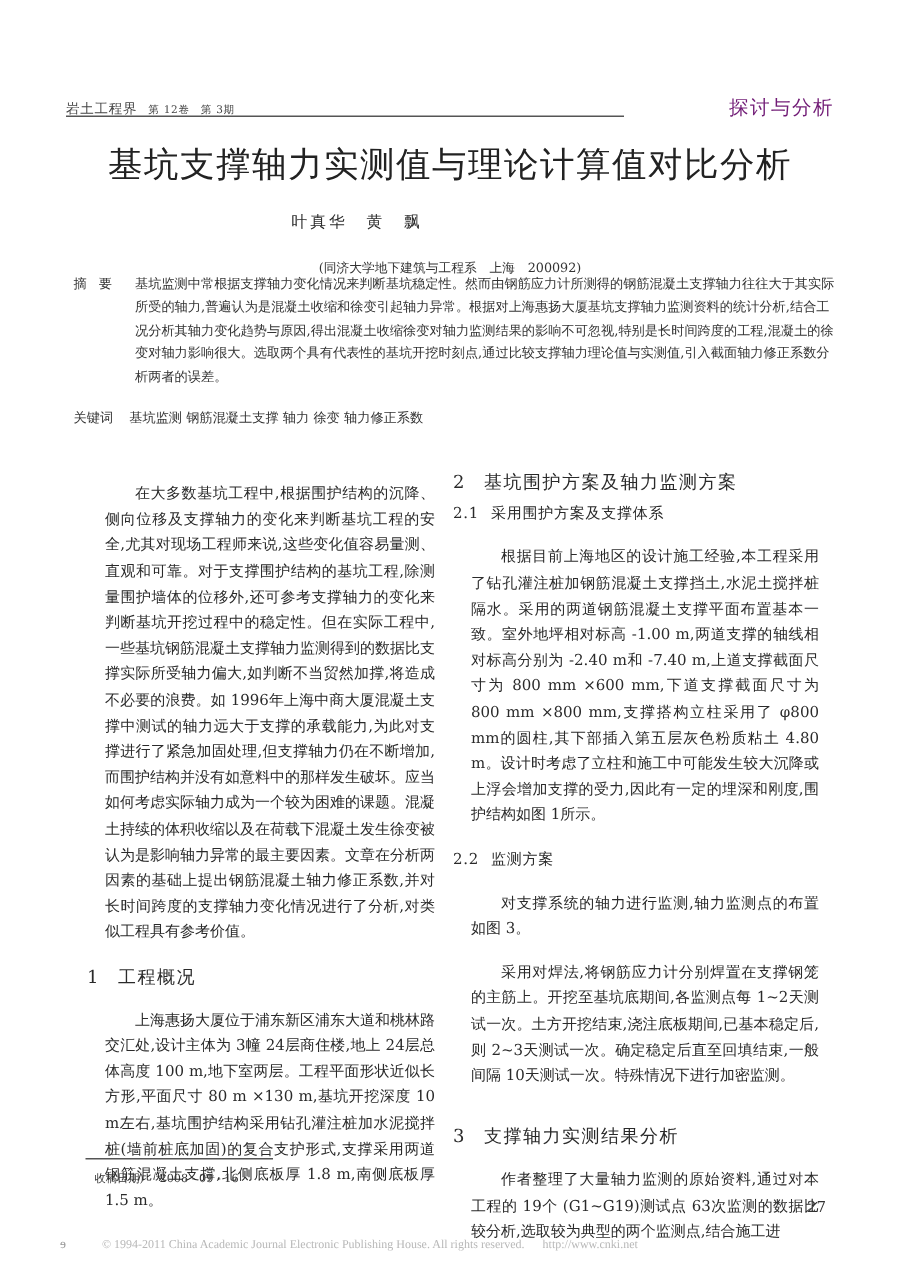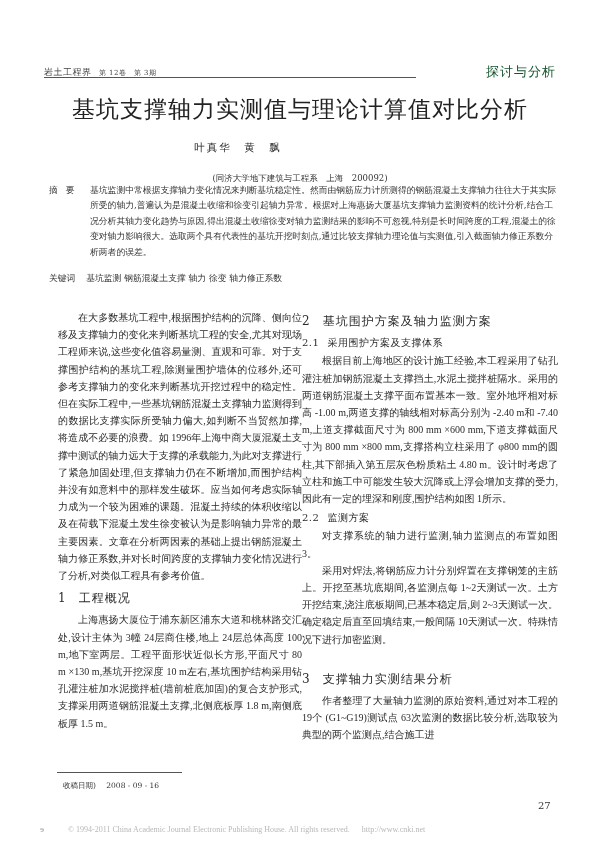--- a/index.html
+++ b/index.html
@@ -6,36 +6,36 @@
     body {
       width: 600px; height: 850px; background: #ffffff; position: relative; overflow: hidden;
       font-family: "DejaVu Serif", "Liberation Serif", serif; color: #2a2a2a;
     }
     .header { position: absolute; left: 44px; top: 64px; width: 512px; height: 18px; }
     .header-left {
       position: absolute; left: 0; top: 2px; font-size: 9px; color: #444; letter-spacing: 0.5px;
     }
     .header-left .small { font-size: 7px; margin-left: 4px; }
     .header-rule { position: absolute; left: 0; top: 13px; width: 372px; border-top: 1px solid #555; }
-    .header-right { position: absolute; right: 0; top: -1px; font-size: 13px; color: #14532d; letter-spacing: 1px; }
+    .header-right { position: absolute; right: 0; top: -1px; font-size: 13px; color: #701a75; letter-spacing: 1px; }
     .title {
       position: absolute; left: 0; top: 94px; width: 600px; text-align: center;
       font-size: 23px; color: #222; letter-spacing: 1px;
     }
     .authors { position: absolute; left: 0; top: 141px; width: 476px; text-align: center; font-size: 10.5px; letter-spacing: 2px; }
     .affil { position: absolute; left: 0; top: 173px; width: 600px; text-align: center; font-size: 8.5px; color: #333; }
     .abstract { position: absolute; left: 90px; top: 183px; width: 470px; font-size: 8.8px; line-height: 15.4px; color: #333; }
     .abstract .lbl { position: absolute; left: -41px; top: 0; letter-spacing: 8px; }
     .kw { position: absolute; left: 49px; top: 273px; font-size: 8.8px; color: #333; }
     .kw span { }
     .kw .kwlbl { margin-right: 8px; }
     .col { position: absolute; top: 309px; width: 244px; font-size: 10px; line-height: 17.2px; color: #2a2a2a; text-align: justify; }
     .col.left { left: 58px; }
     .col.right { left: 302px; width: 256px; }
-    .col p { margin: 0; text-indent: 2em; font-family: Liberation Serif, serif; }
+    .col p { margin: 12px; text-indent: 2em; }
     .h2 { font-size: 12px; margin: 6px 0 4px 0; letter-spacing: 1px; }
     .h2 .num { margin-right: 12px; }
     .h3 { font-size: 10px; margin: 2px 0 1px 0; letter-spacing: 0.5px; }
     .h3 .num { margin-right: 8px; }
     .footnote-rule { position: absolute; left: 57px; top: 772px; width: 125px; border-top: 1px solid #555; }
     .footnote { position: absolute; left: 63px; top: 781px; font-size: 7.5px; color: #333; }
     .footnote .date { margin-left: 8px; }
     .pageno { position: absolute; left: 538px; top: 800px; font-size: 10px; color: #333; }
     .copyright { position: absolute; left: 40px; top: 824px; font-size: 8px; color: #b8b8b8; font-family: "Liberation Serif", serif; }
     .copyright .logo { display: inline-block; width: 18px; margin-right: 8px; color: #999; font-size: 9px; }

